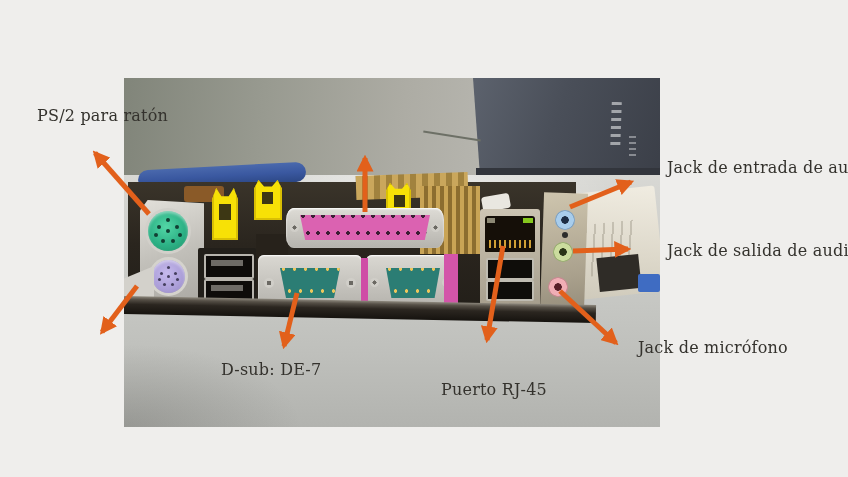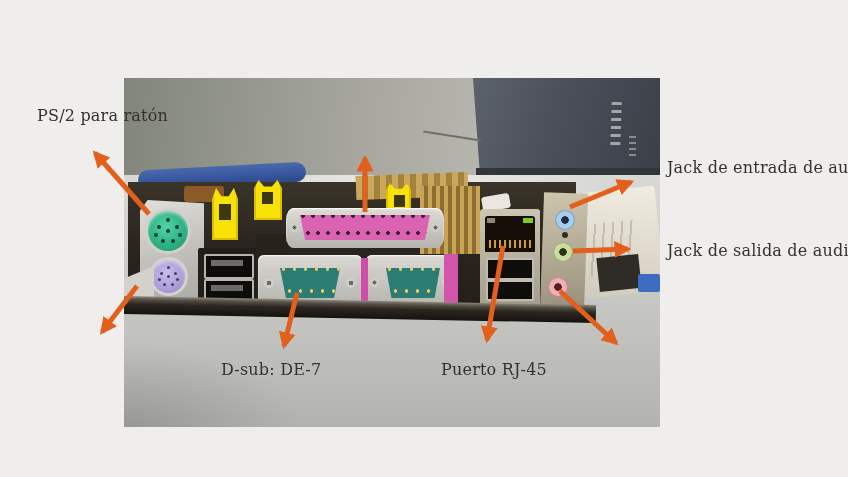--- a/index.html
+++ b/index.html
@@ -221,15 +221,16 @@
       <line x1="297" y1="293" x2="284" y2="346" stroke="#e2601b" stroke-width="5" marker-end="url(#ah)"></line>
       <line x1="503" y1="246" x2="487" y2="340" stroke="#e2601b" stroke-width="5" marker-end="url(#ah)"></line>
       <line x1="570" y1="207" x2="631" y2="182" stroke="#e2601b" stroke-width="5" marker-end="url(#ah)"></line>
       <line x1="573" y1="251" x2="628" y2="249" stroke="#e2601b" stroke-width="5" marker-end="url(#ah)"></line>
       <line x1="560" y1="291" x2="616" y2="343" stroke="#e2601b" stroke-width="5" marker-end="url(#ah)"></line>
     </svg>
 
   <div class="label" style="left: 37px; top: 106px;">PS/2 para ratón</div>
   <div class="label" style="left: 667px; top: 158px;">Jack de entrada de audio</div>
   <div class="label" style="left: 667px; top: 241px;">Jack de salida de audio</div>
+  <div class="label" style="left: 638px; top: 338px;">Jack de micrófono</div>
   <div class="label" style="left: 221px; top: 360px;">D-sub: DE-7</div>
-  <div class="label" style="left: 441px; top: 360px; text-align: center;">Puerto RJ-45</div>
+  <div class="label" style="left: 441px; top: 380px; text-align: center;">Puerto RJ-45</div>
 </div>
 
 </body></html>

